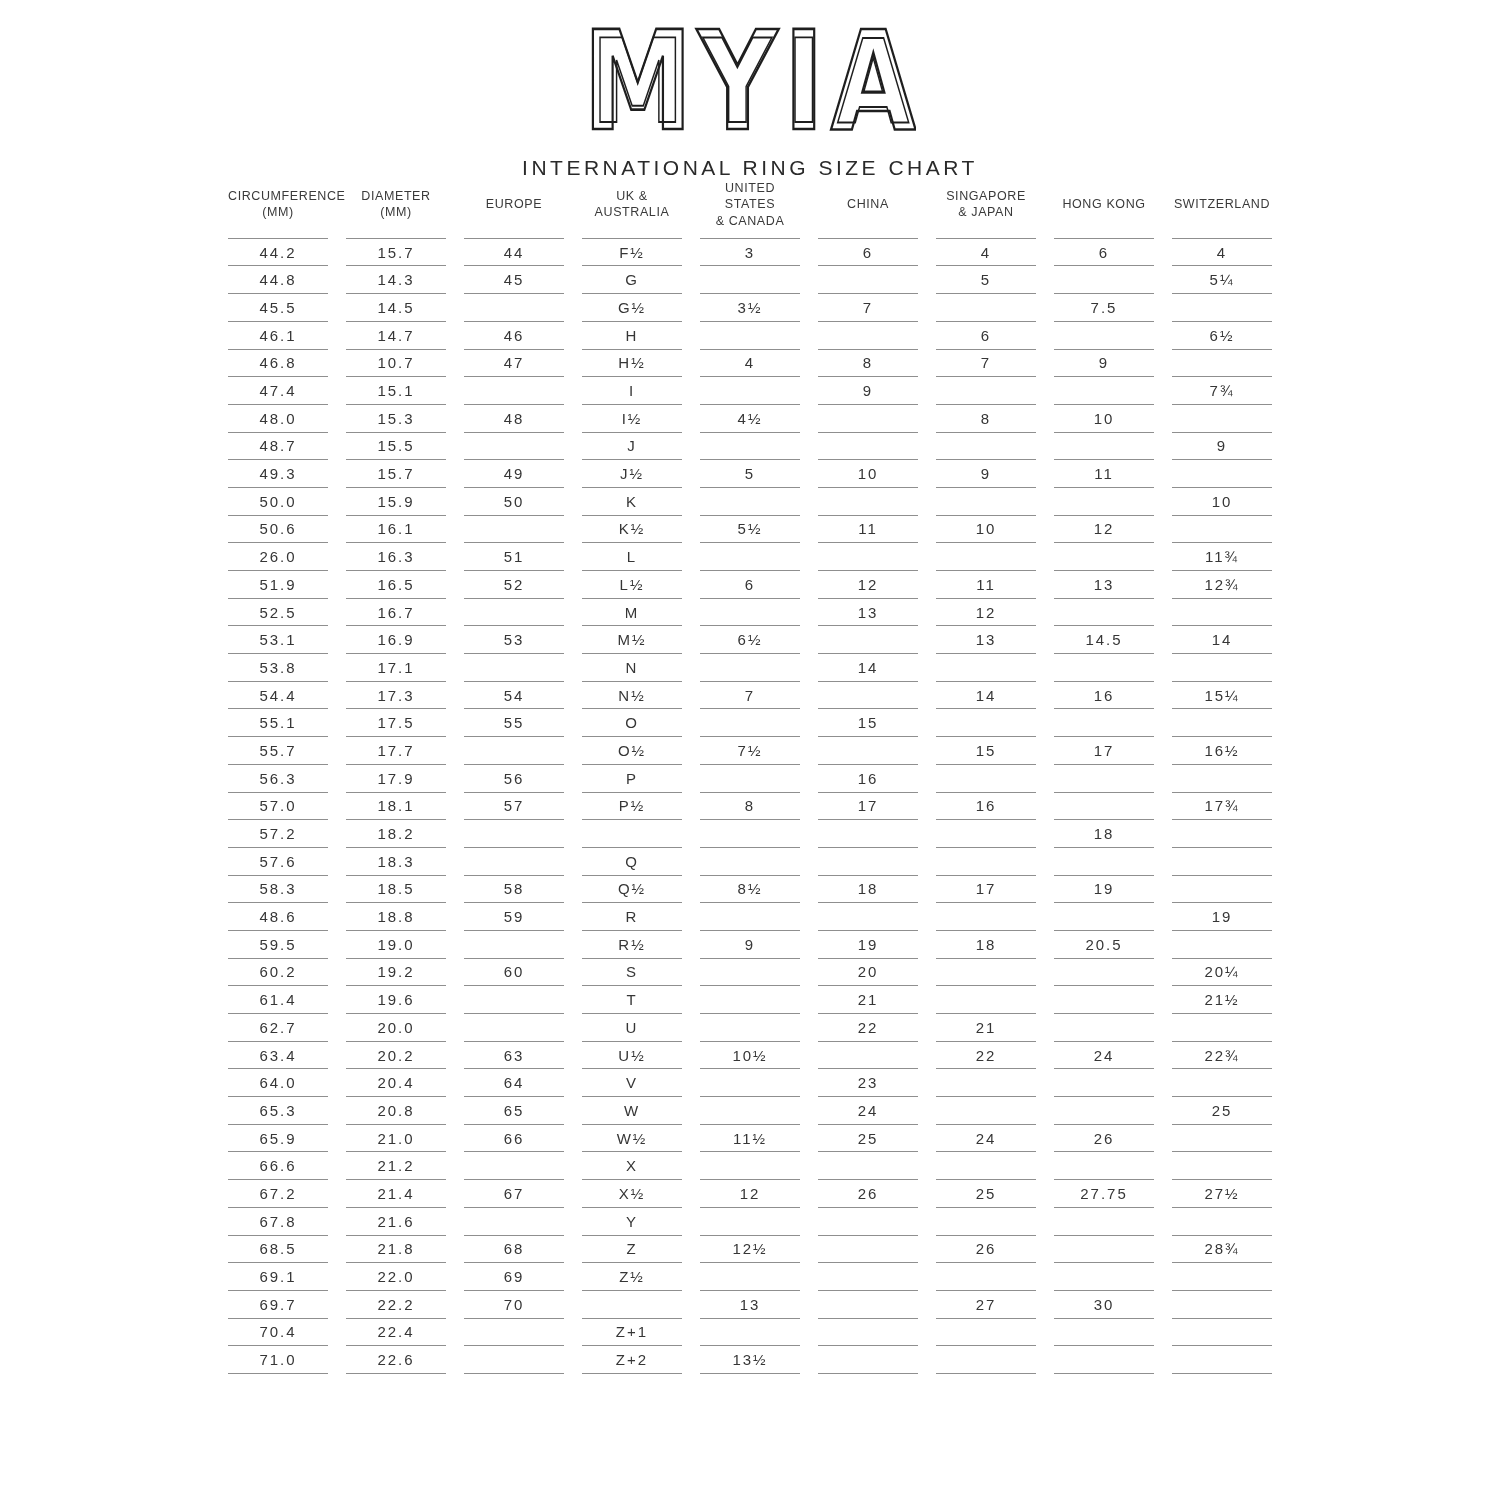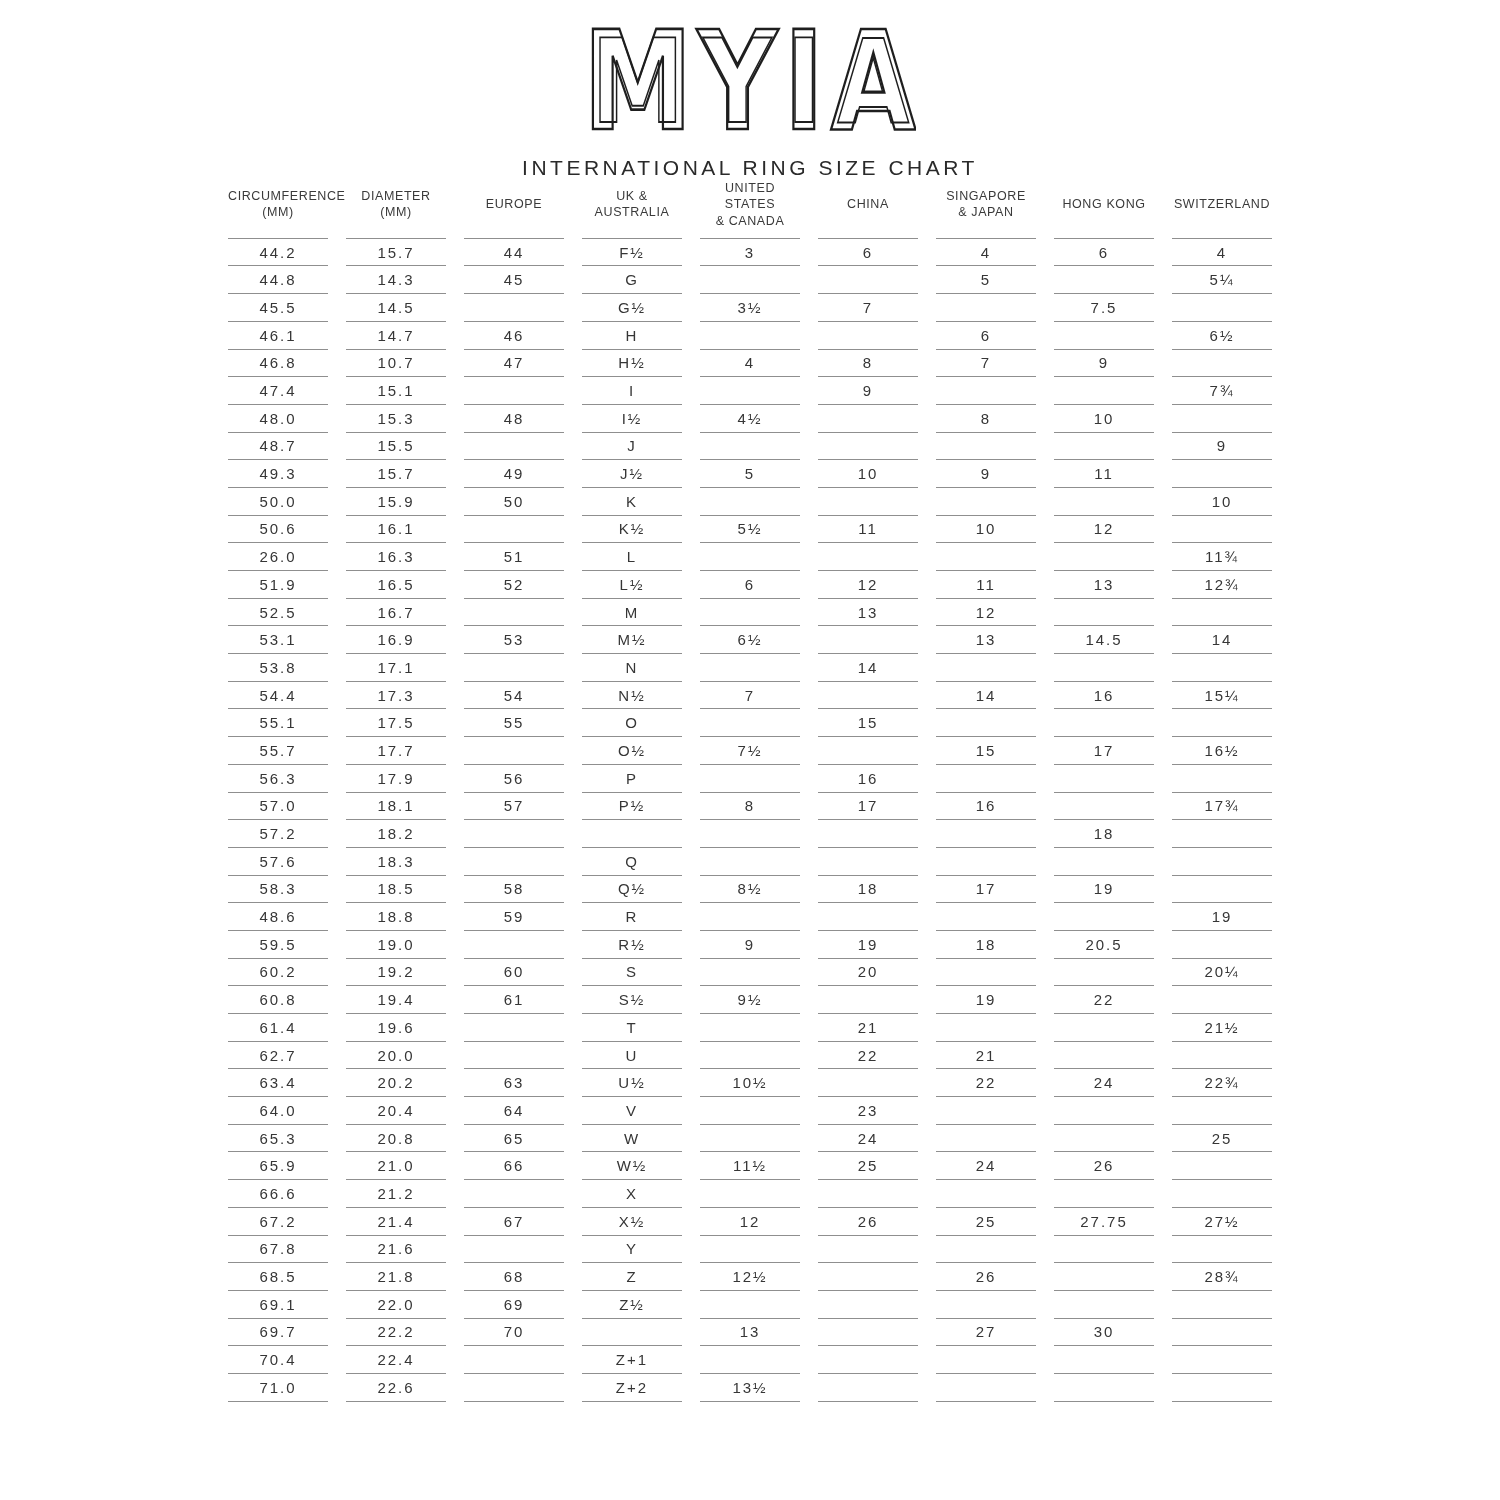--- a/index.html
+++ b/index.html
@@ -408,31 +408,20 @@
           <td>19.2</td>
           <td>60</td>
           <td>S</td>
           <td></td>
           <td>20</td>
           <td></td>
           <td></td>
           <td>20¼</td>
         </tr>
         <tr>
-          <td>60.8</td>
-          <td>19.4</td>
-          <td>61</td>
-          <td>S½</td>
-          <td>9½</td>
-          <td></td>
-          <td>19</td>
-          <td>22</td>
-          <td></td>
-        </tr>
-        <tr>
           <td>61.4</td>
           <td>19.6</td>
           <td></td>
           <td>T</td>
           <td></td>
           <td>21</td>
           <td></td>
           <td></td>
           <td>21½</td>
         </tr>

